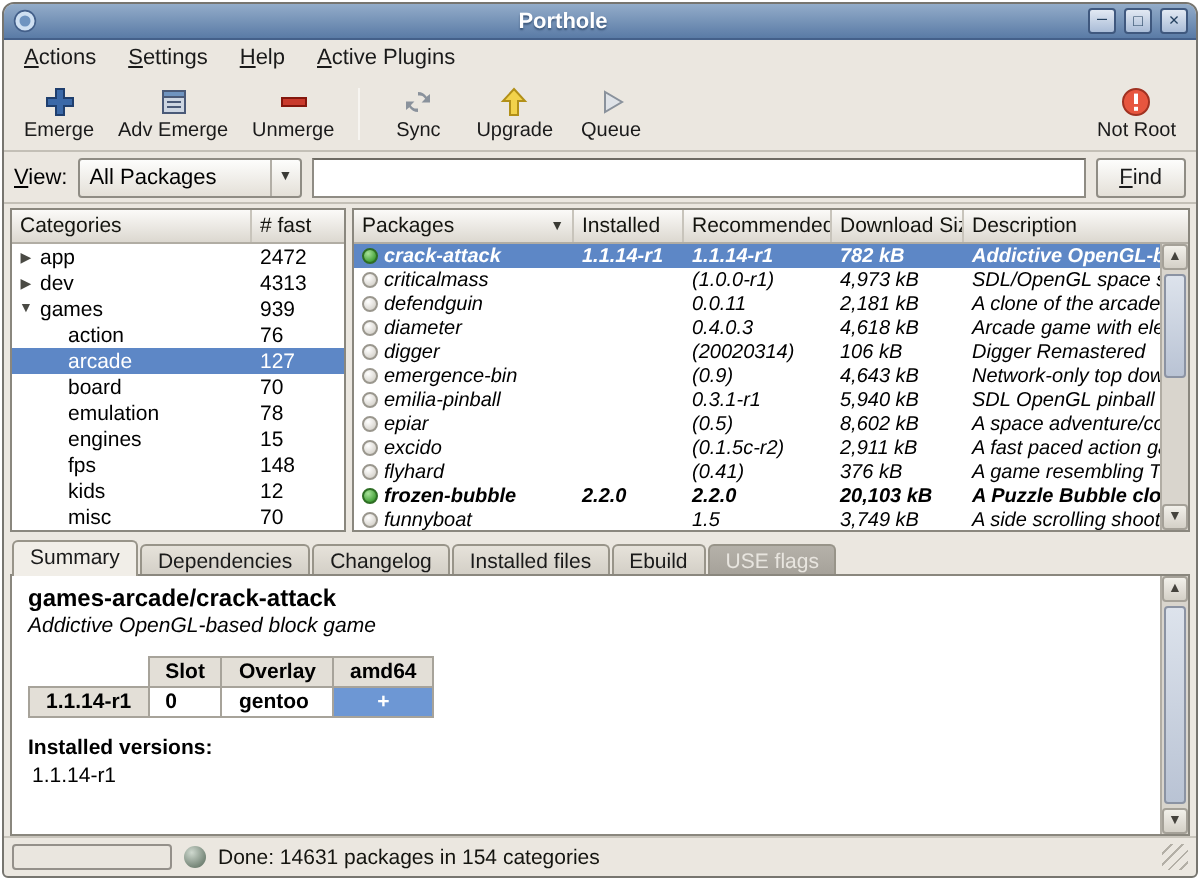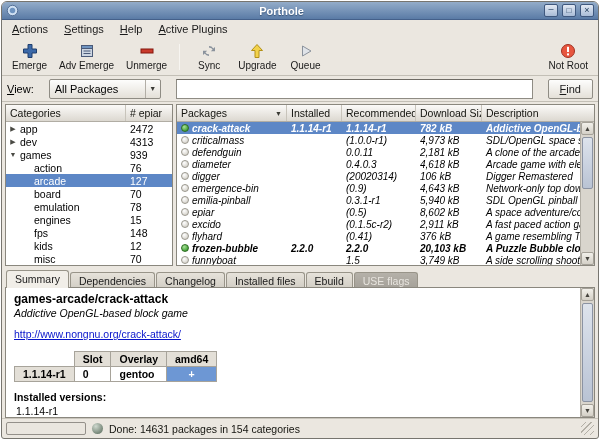--- a/index.html
+++ b/index.html
@@ -33,21 +33,21 @@
   .toolbar { height:37px; flex:0 0 37px; display:flex; align-items:center;
     padding:0 4px; border-bottom:1px solid #c3bfb6; }
   .tool-btn { display:flex; flex-direction:column; align-items:center;
     justify-content:center; gap:1px; min-width:46px; height:34px; padding:1px 6px;
     font-size:10px; color:#1a1a1a; border-radius:3px; }
   .tool-sep { width:1px; height:26px; background:#b9b5ac; border-right:1px solid #f7f5f1;
     margin:0 6px; }
   .tool-right { margin-left:auto; }
 
   
-  .viewbar { height:26px; flex:0 0 26px; display:flex; align-items:center; gap:15px;
+  .viewbar { height:26px; flex:0 0 26px; display:flex; align-items:center; gap:5px;
     padding:0 5px; border-bottom:1px solid #c3bfb6; font-size:11px; }
   .combo { width:112px; height:20px; border:1px solid #8f8c84; border-radius:2px;
     background:linear-gradient(#fdfdfc,#e4e0d8); display:flex; align-items:center; }
   .combo-text { flex:1; padding-left:5px; font-size:11px; }
   .combo-arrow { width:15px; height:100%; border-left:1px solid #b2aea6;
     display:flex; align-items:center; justify-content:center; font-size:7px; color:#3a3a36; }
   .search-entry { flex:1; height:20px; border:1px solid #8f8c84; border-top-color:#6e6b64;
     background:#fff; font-size:11px; padding:0 4px; font-family:"Liberation Sans",sans-serif; }
   .find-btn { height:20px; padding:0 11px; font-size:11px; border:1px solid #8f8c84;
     border-radius:2px; background:linear-gradient(#fdfdfc,#e4e0d8); color:#1a1a1a; }
@@ -223,21 +223,21 @@
     </div>
     <input class="search-entry" type="text" value="" style="">
     <button class="find-btn uline-first">Find</button>
   </div>
 
   <div class="main">
 
     <div class="pane pane-left">
       <div class="list-header">
         <span class="hcell hc-cat">Categories</span>
-        <span class="hcell hc-count"># epiar</span>
+        <span class="hcell hc-count"># fast</span>
       </div>
       <div class="tree-body">
           <div class="tree-row">
     <span class="expander">▶</span>
     <span class="tree-label">app</span>
     <span class="tree-count">2472</span>
   </div>
           <div class="tree-row">
     <span class="expander">▶</span>
     <span class="tree-label">dev</span>
@@ -444,21 +444,20 @@
         <span class="tab">Dependencies</span>
         <span class="tab">Changelog</span>
         <span class="tab">Installed files</span>
         <span class="tab">Ebuild</span>
         <span class="tab disabled">USE flags</span>
       </div>
     <div class="nb-content">
       <div class="sum-body">
         <div class="sum-title">games-arcade/crack-attack</div>
         <div class="sum-sub">Addictive OpenGL-based block game</div>
-        <a class="sum-link" href="#">http://www.nongnu.org/crack-attack/</a>
         <table class="ver-table">
           <tbody>
               <tr>
             <th class="th-blank"></th>
             <th>Slot</th>
             <th>Overlay</th>
             <th>amd64</th>
           </tr>
           <tr>
             <th>1.1.14-r1</th>

